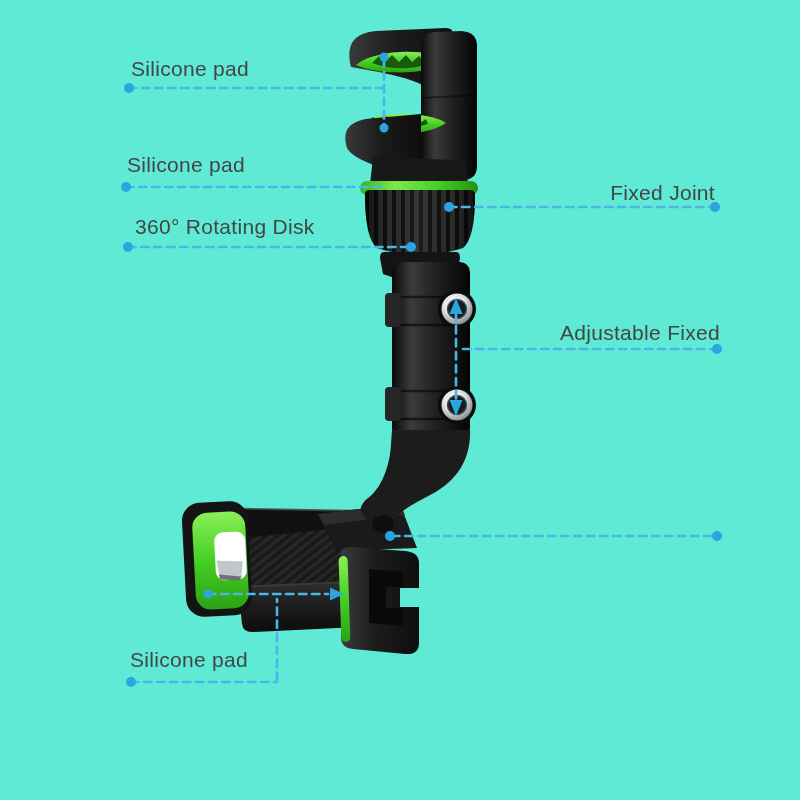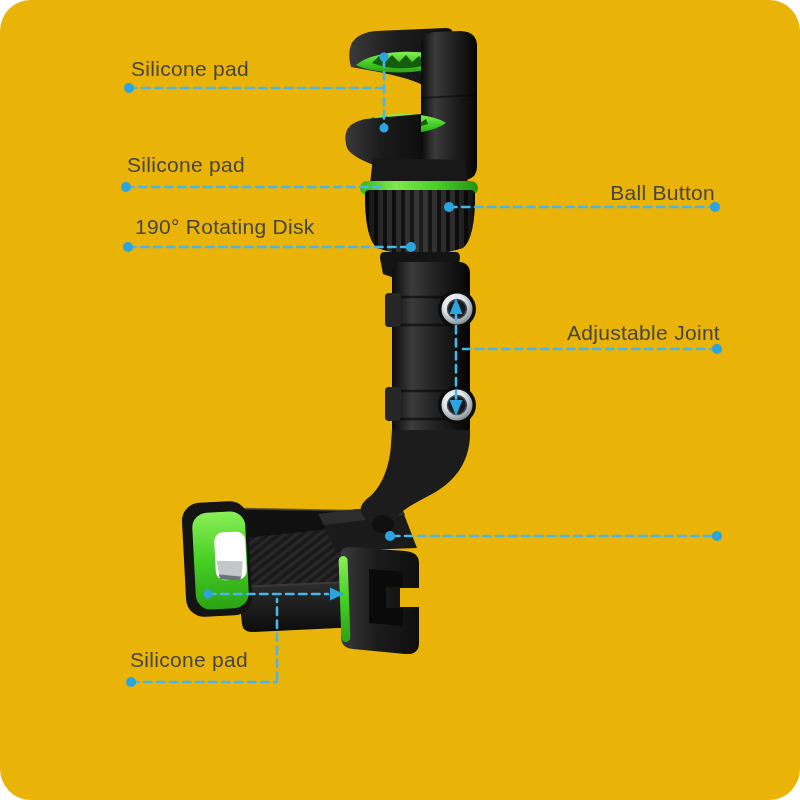--- a/index.html
+++ b/index.html
@@ -1,17 +1,17 @@
 <!DOCTYPE html>
 <html style="--background: #ffffff; --callout-line-color: #4ab6e8; --callout-dot-color: #2aa5e0; --label-text-color: #454545; --product-body-color: #1d1d1d; --product-accent-green: #46d028; --screw-chrome-color: #d9dde0;"><head>
 <meta charset="utf-8">
 <style>
   html,body{margin:0;padding:0;background:#fff;}
-  .stage{position:relative;width:800px;height:800px;background:#eab308;overflow:hidden;
-         font-family:"Liberation Sans",sans-serif;border-radius:31px;}
+  .stage{position:relative;width:800px;height:800px;background:#5eead4;overflow:hidden;
+         font-family:"Liberation Sans",sans-serif;}
   .stage svg{position:absolute;left:0;top:0;}
   .label{position:absolute;font-size:21px;line-height:26px;letter-spacing:.3px;
          color:var(--label-text-color,#454545);white-space:nowrap;}
   .a0{left:131px;top:56px;}
   .a1{left:127px;top:152px;}
   .a2{left:135px;top:214px;}
   .a3{right:85px;top:180px;}
   .a4{right:80px;top:320px;}
   .a5{right:78px;top:502px;}
   .a6{left:130px;top:647px;}
@@ -172,18 +172,18 @@
       <path class="leader" d="M277,680 V599"></path>
       <path class="leader" d="M208,594 H328"></path>
       <circle class="dot" cx="131" cy="682" r="5"></circle>
       <circle class="dot" cx="208" cy="594" r="4.5"></circle>
       <polygon class="arrow" points="344,594 330,587.5 330,600.5"></polygon>
     </g>
   </svg>
 
   <div class="label a0">Silicone pad</div>
   <div class="label a1">Silicone pad</div>
-  <div class="label a2">190° Rotating Disk</div>
-  <div class="label a3">Ball Button</div>
-  <div class="label a4">Adjustable Joint</div>
+  <div class="label a2">360° Rotating Disk</div>
+  <div class="label a3">Fixed Joint</div>
+  <div class="label a4">Adjustable Fixed</div>
   <div class="label a6">Silicone pad</div>
 
 </div>
 
 </body></html>

